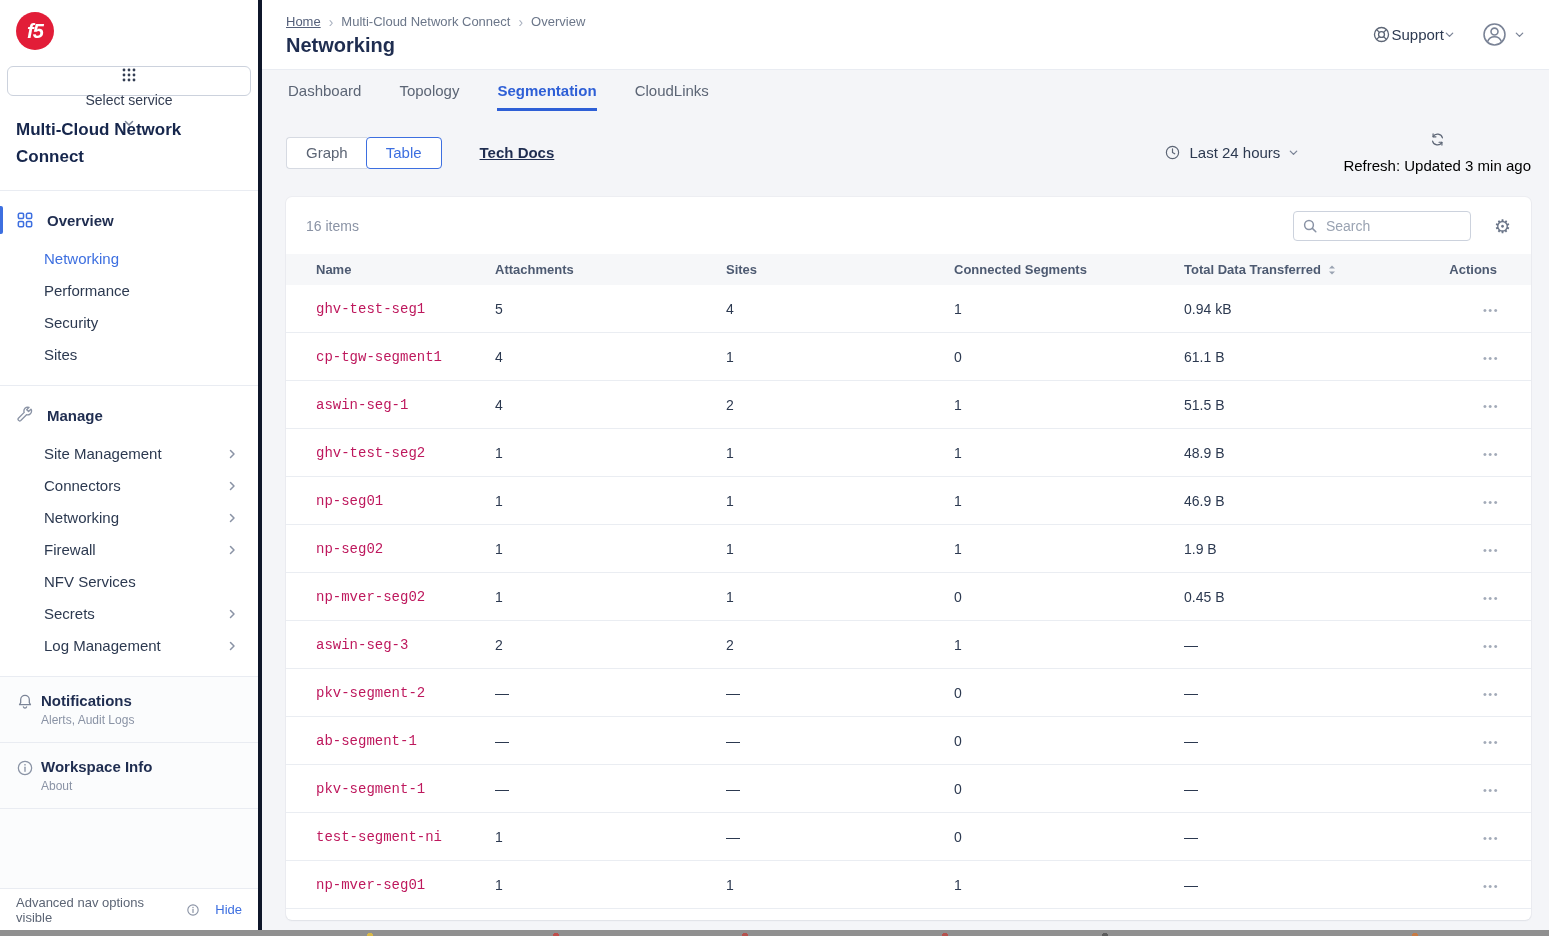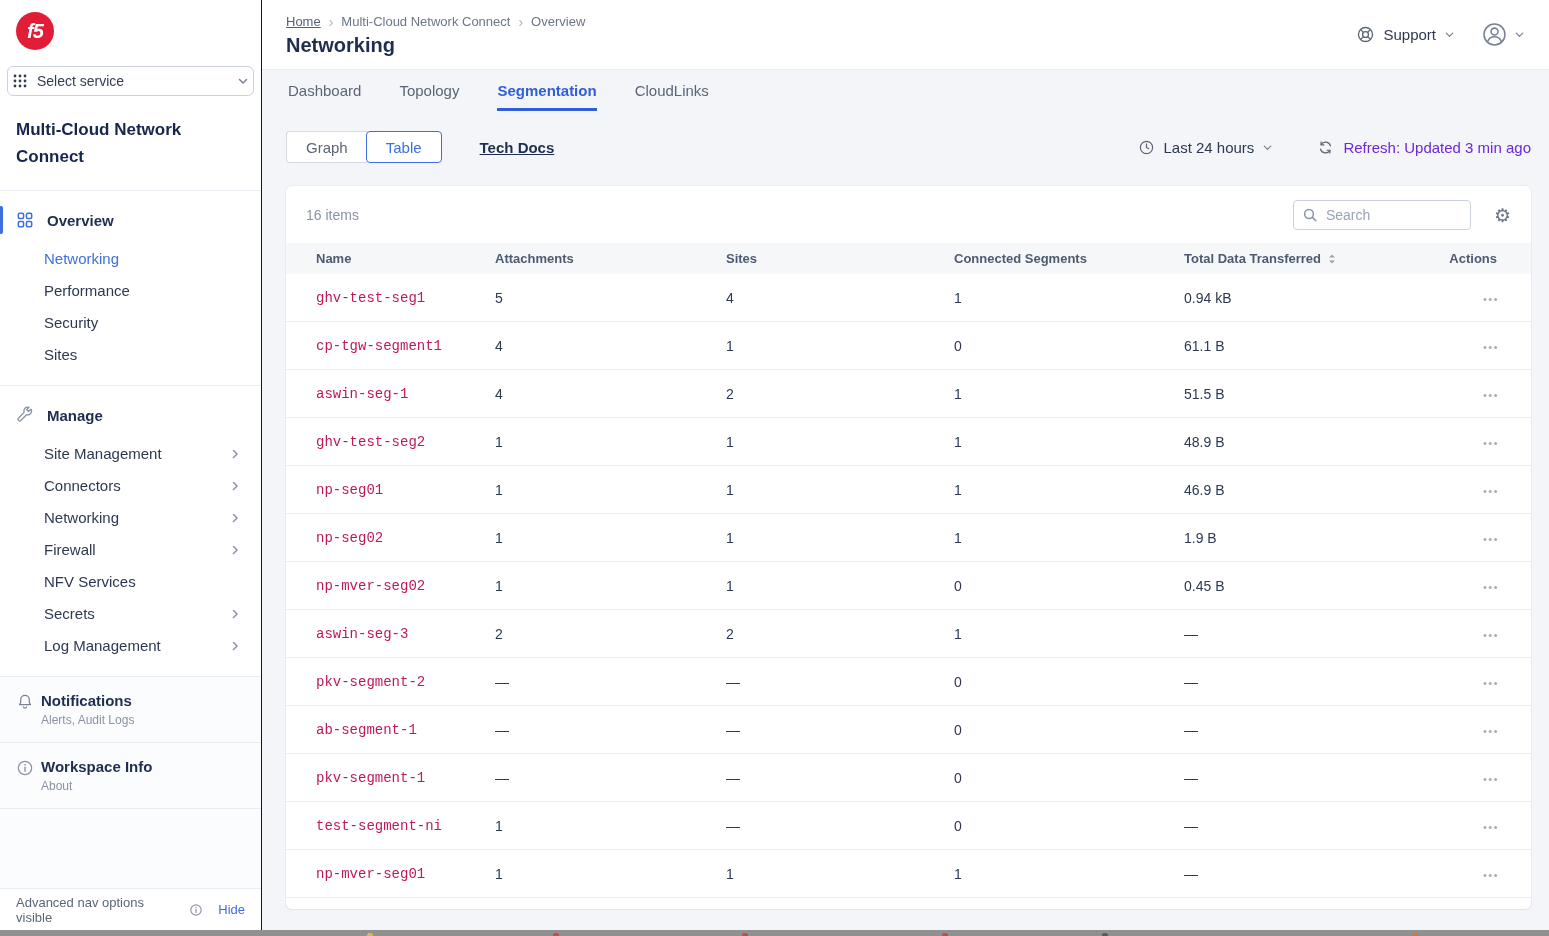--- a/index.html
+++ b/index.html
@@ -6,32 +6,32 @@
   body{
     width:1549px;height:936px;overflow:hidden;position:relative;
     font-family:"Liberation Sans", sans-serif;
     background:#f4f5f8;color:#2c3950;
     -webkit-font-smoothing:antialiased;
   }
   .app{display:flex;height:930px;}
 
   
   .sidebar{
-    width:262px;min-width:262px;background:#fff;border-right:1px solid #0f172a;
+    width:262px;min-width:262px;background:#fff;border-right:4px solid #0f172a;
     display:flex;flex-direction:column;box-sizing:border-box;
   }
   .sidebar-top{padding:10px 7px 0 7px;}
   .logo{
     width:38px;height:38px;border-radius:50%;background:#e21d38;margin:2px 0 0 9px;
     display:flex;align-items:center;justify-content:center;
     color:#fff;font-weight:700;font-style:italic;font-size:20px;letter-spacing:-1px;
   }
   .select-service{
     margin-top:16px;height:30px;border:1px solid #ccd2dd;border-radius:6px;background:#fff;
-    display:flex;align-items:center;gap:9px;padding:0 4px;cursor:pointer;box-sizing:border-box;
+    display:flex;align-items:center;gap:9px;padding:0 4px;cursor:pointer;box-sizing:border-box;flex-direction:column;
   }
   .select-service .label{font-size:14px;color:#333d52;flex:1;}
   .workspace-title{
     padding:20px 16px 20px 16px;font-size:17px;font-weight:700;color:#16264c;
     line-height:1.6;border-bottom:1px solid #e9ecf2;
   }
   .nav-section{padding:12px 0 14px 0;border-bottom:1px solid #e9ecf2;}
   .nav-head{position:relative;display:flex;align-items:center;gap:13px;padding:8px 16px;cursor:pointer;}
   .nav-head .nav-label{font-size:15px;font-weight:700;color:#1f2d50;}
   .active-bar{position:absolute;left:0;top:3px;bottom:3px;width:3px;background:#3d6fe0;border-radius:0 2px 2px 0;}
@@ -60,42 +60,42 @@
     display:flex;align-items:center;justify-content:space-between;
     padding:0 24px;box-sizing:border-box;
   }
   .topbar-left{display:flex;flex-direction:column;gap:5px;padding-top:2px;}
   .breadcrumb{display:flex;align-items:center;gap:8px;font-size:13px;color:#6b7689;}
   .bc-item{cursor:pointer;}
   .bc-link{text-decoration:underline;color:#55607a;}
   .bc-sep{color:#a8b0bf;font-size:14px;line-height:10px;}
   .page-title{font-size:20px;font-weight:600;color:#1f2d50;}
   .topbar-right{display:flex;align-items:center;gap:26px;}
-  .support{display:flex;align-items:center;gap:8px;cursor:pointer;font-size:15px;color:#2c3950;}
+  .support{display:flex;align-items:center;cursor:pointer;font-size:15px;color:#2c3950;}
   .account{display:flex;align-items:center;gap:6px;cursor:pointer;}
 
   .content{flex:1;padding:12px 18px 0 24px;box-sizing:border-box;}
   .tabs{display:flex;gap:38px;padding-left:2px;}
   .tab{font-size:15px;color:#5c6575;padding-bottom:9px;cursor:pointer;border-bottom:3px solid transparent;}
   .tab.active{color:#2e5fd6;font-weight:700;border-bottom-color:#2e5fd6;}
 
   .controls{display:flex;align-items:center;margin-top:20px;}
   .seg-toggle{display:flex;}
   .seg-btn{
     height:32px;padding:0 19px;display:flex;align-items:center;background:#fff;
     border:1px solid #d6dae2;font-size:15px;color:#5c6575;cursor:pointer;box-sizing:border-box;
   }
   .seg-btn.graph{border-radius:4px 0 0 4px;border-right:none;}
   .seg-btn.active{
     border:1px solid #3d6fe0;border-radius:4px;color:#3d6fe0;margin-left:-1px;position:relative;
   }
   .tech-docs{margin-left:38px;font-size:15px;font-weight:600;color:#1f2d50;text-decoration:underline;cursor:pointer;}
   .controls-right{margin-left:auto;display:flex;align-items:center;gap:44px;}
   .time-range{display:flex;align-items:center;gap:8px;cursor:pointer;font-size:15px;color:#2c3950;}
-  .refresh{display:flex;align-items:center;gap:9px;cursor:pointer;font-size:15px;color:#6d28d9;}
+  .refresh{display:flex;align-items:center;gap:9px;cursor:pointer;font-size:15px;color:#000000;flex-direction:column;}
 
   
   .card{
     margin-top:23px;background:#fff;border-radius:6px;height:723px;overflow:hidden;
     box-shadow:0 1px 2px rgba(20,30,60,.06), 0 0 0 1px rgba(20,30,60,.03);
   }
   .card-toolbar{display:flex;align-items:center;padding:14px 20px 13px 20px;}
   .items-count{font-size:14px;color:#8a93a5;}
   .toolbar-spacer{flex:1;}
   .search-wrap{position:relative;}

